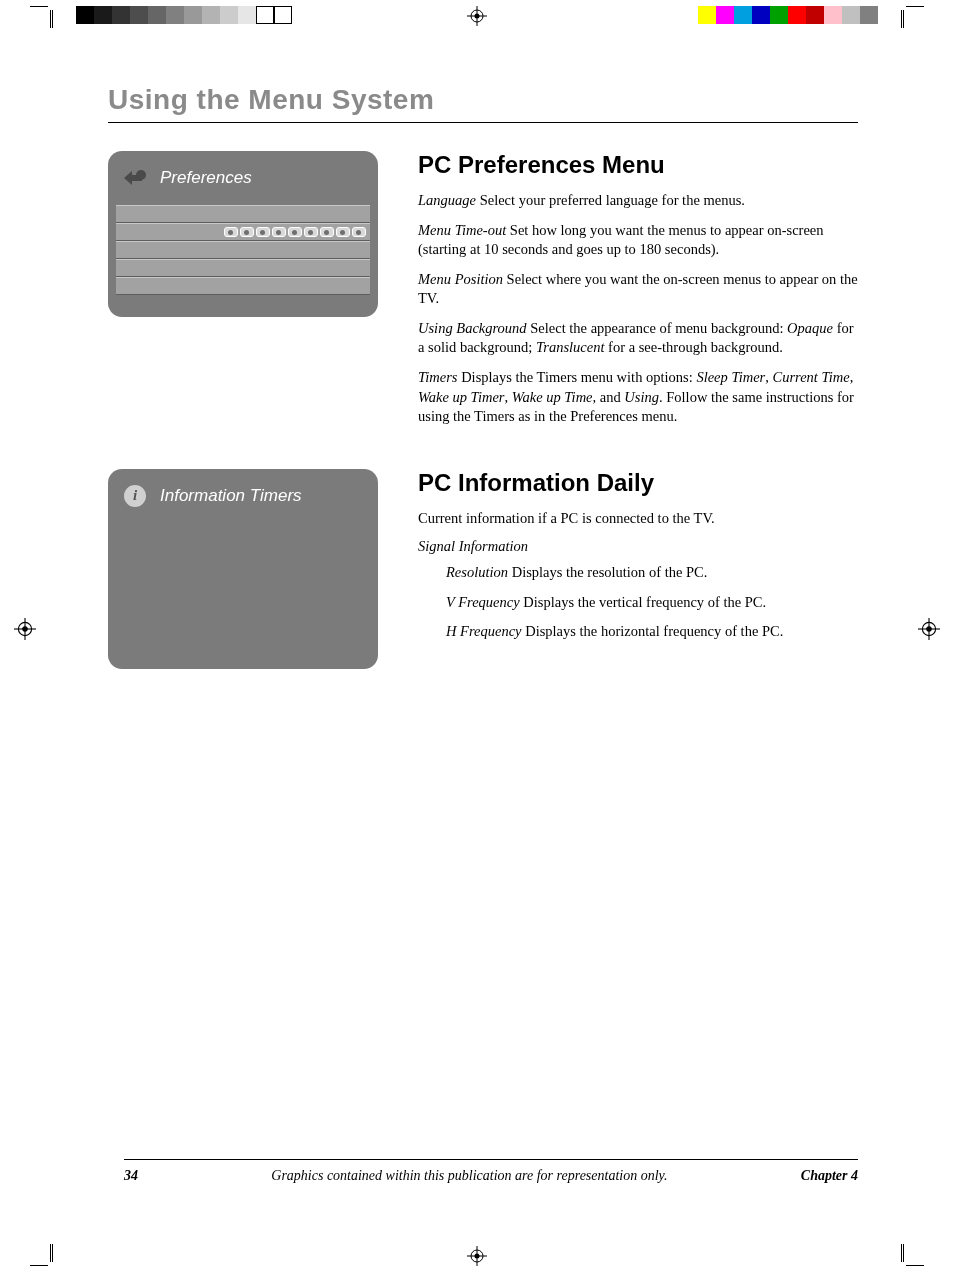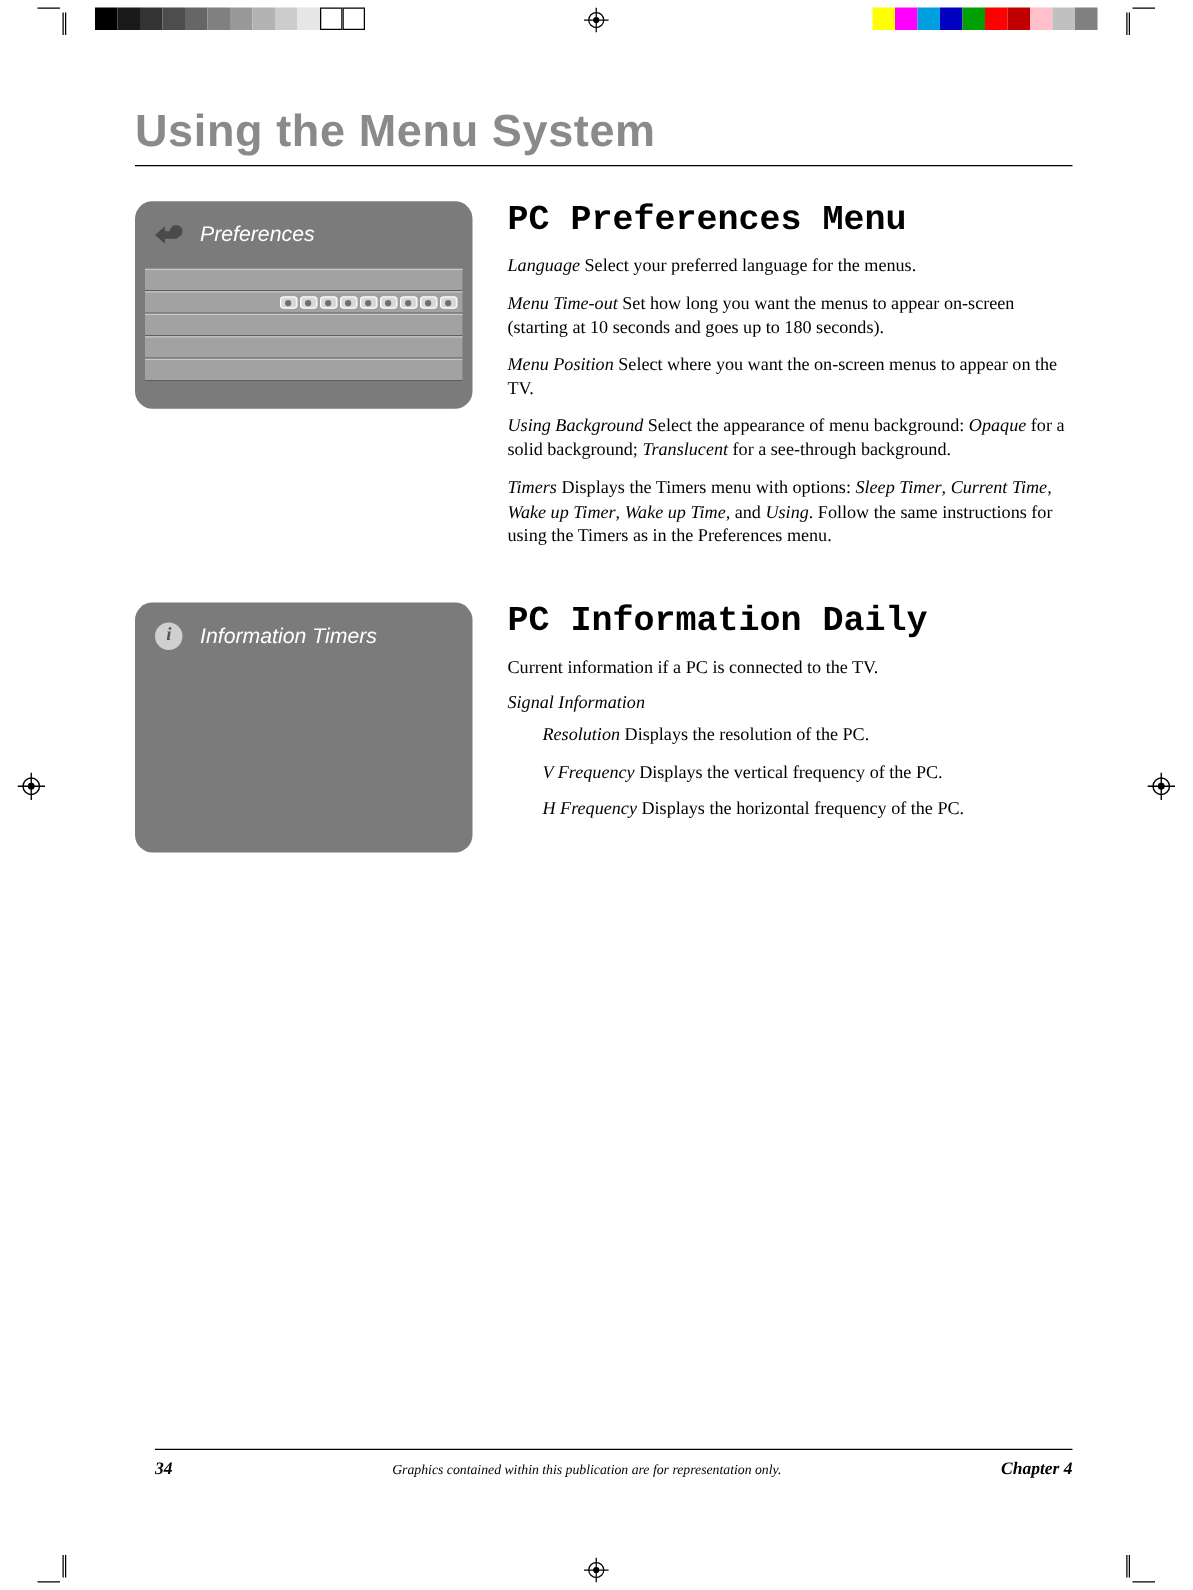--- a/index.html
+++ b/index.html
@@ -63,29 +63,29 @@
 
   
   .page {
     position: absolute;
     left: 108px; right: 96px; top: 84px; bottom: 88px;
   }
 
   .page-title {
     font-family: Arial, Helvetica, sans-serif;
     font-weight: 900;
-    font-size: 36px;
+    font-size: 28px;
     color: #8a8a8a;
     letter-spacing: 0.5px;
     border-bottom: 1px solid #000;
     padding-bottom: 6px;
     margin-bottom: 28px;
   }
 
-  .row { display: flex; gap: 28px; margin-bottom: 32px; align-items: flex-start; }
+  .row { display: flex; gap: 40px; margin-bottom: 32px; align-items: flex-start; }
 
   .panel {
     width: 270px; flex: 0 0 270px;
     background: #7b7b7b;
     border-radius: 14px;
     padding: 10px 8px 22px 8px;
     color: #fff;
     font-family: Arial, Helvetica, sans-serif;
   }
   .panel-head {
@@ -124,23 +124,23 @@
     position: relative;
   }
   .seg::after{
     content:''; position:absolute; left:3px; top:2px; width:5px; height:5px;
     border-radius:50%; background:#6f6f6f;
   }
   .panel-body-space { height: 130px; }
 
   .textcol { flex: 1; }
   h2.section {
-    font-family: Liberation Mono, monospace;
+    font-family: Liberation Sans, sans-serif;
     font-weight: 700;
-    font-size: 28px;
+    font-size: 24px;
     margin-bottom: 12px;
   }
   .para {
     font-size: 14.5px;
     line-height: 1.35;
     margin-bottom: 10px;
   }
   .term { font-style: italic; }
   .sub-term { font-style: italic; }
   .indent { margin-left: 28px; }
@@ -148,21 +148,21 @@
 
   
   .footer {
     position: absolute; left: 16px; right: 0; bottom: 0;
     border-top: 1px solid #000;
     padding-top: 8px;
     display: flex; justify-content: space-between; align-items: baseline;
     font-size: 14px;
   }
   .footer .pageno { font-weight: bold; font-style: italic; }
-  .footer .caption { font-style: italic; font-size: 11px; }
+  .footer .caption { font-style: italic; font-size: 14px; }
   .footer .chapter { font-weight: bold; font-style: italic; }
 </style>
 </head>
 <body>
 
 <div class="topbar">
   <div class="cropmark cm-tl">
       <div class="h"></div>
       <div class="v"></div>
     </div>

